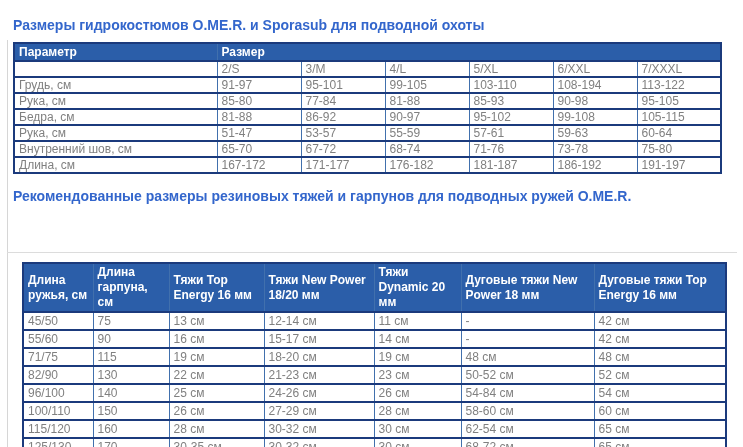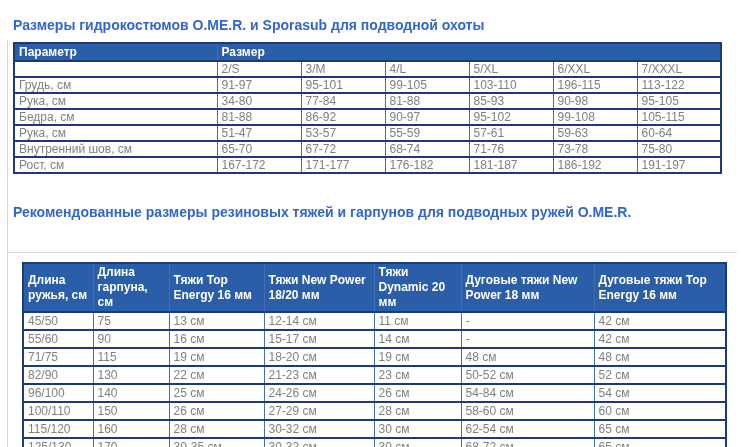--- a/index.html
+++ b/index.html
@@ -18,21 +18,21 @@
   }
   .page-title {
     position: absolute;
     left: 13px;
     font-weight: bold;
     font-size: 14px;
     line-height: 17px;
     color: #3366cc;
   }
   #title-wetsuits { top: 4px; width: 710px; margin-top: 13px; }
-  #title-bands { top: 204px; width: 700px; }
+  #title-bands { top: 188px; width: 700px; }
   .left-rule {
     position: absolute;
     left: 7px;
     top: 40px;
     width: 1px;
     height: 407px;
     background: #d6d6d6;
   }
   .pre-table-rule {
     position: absolute;
@@ -114,26 +114,26 @@
           <td>5/XL</td>
           <td>6/XXL</td>
           <td>7/XXXL</td>
         </tr>
         <tr>
           <td>Грудь, см</td>
           <td>91-97</td>
           <td>95-101</td>
           <td>99-105</td>
           <td>103-110</td>
-          <td>196-115</td>
+          <td>108-194</td>
           <td>113-122</td>
         </tr>
         <tr>
           <td>Рука, см</td>
-          <td>34-80</td>
+          <td>85-80</td>
           <td>77-84</td>
           <td>81-88</td>
           <td>85-93</td>
           <td>90-98</td>
           <td>95-105</td>
         </tr>
         <tr>
           <td>Бедра, см</td>
           <td>81-88</td>
           <td>86-92</td>
@@ -154,21 +154,21 @@
         <tr>
           <td>Внутренний шов, см</td>
           <td>65-70</td>
           <td>67-72</td>
           <td>68-74</td>
           <td>71-76</td>
           <td>73-78</td>
           <td>75-80</td>
         </tr>
         <tr>
-          <td>Рост, см</td>
+          <td>Длина, см</td>
           <td>167-172</td>
           <td>171-177</td>
           <td>176-182</td>
           <td>181-187</td>
           <td>186-192</td>
           <td>191-197</td>
         </tr>
       </tbody>
   </table>
 

